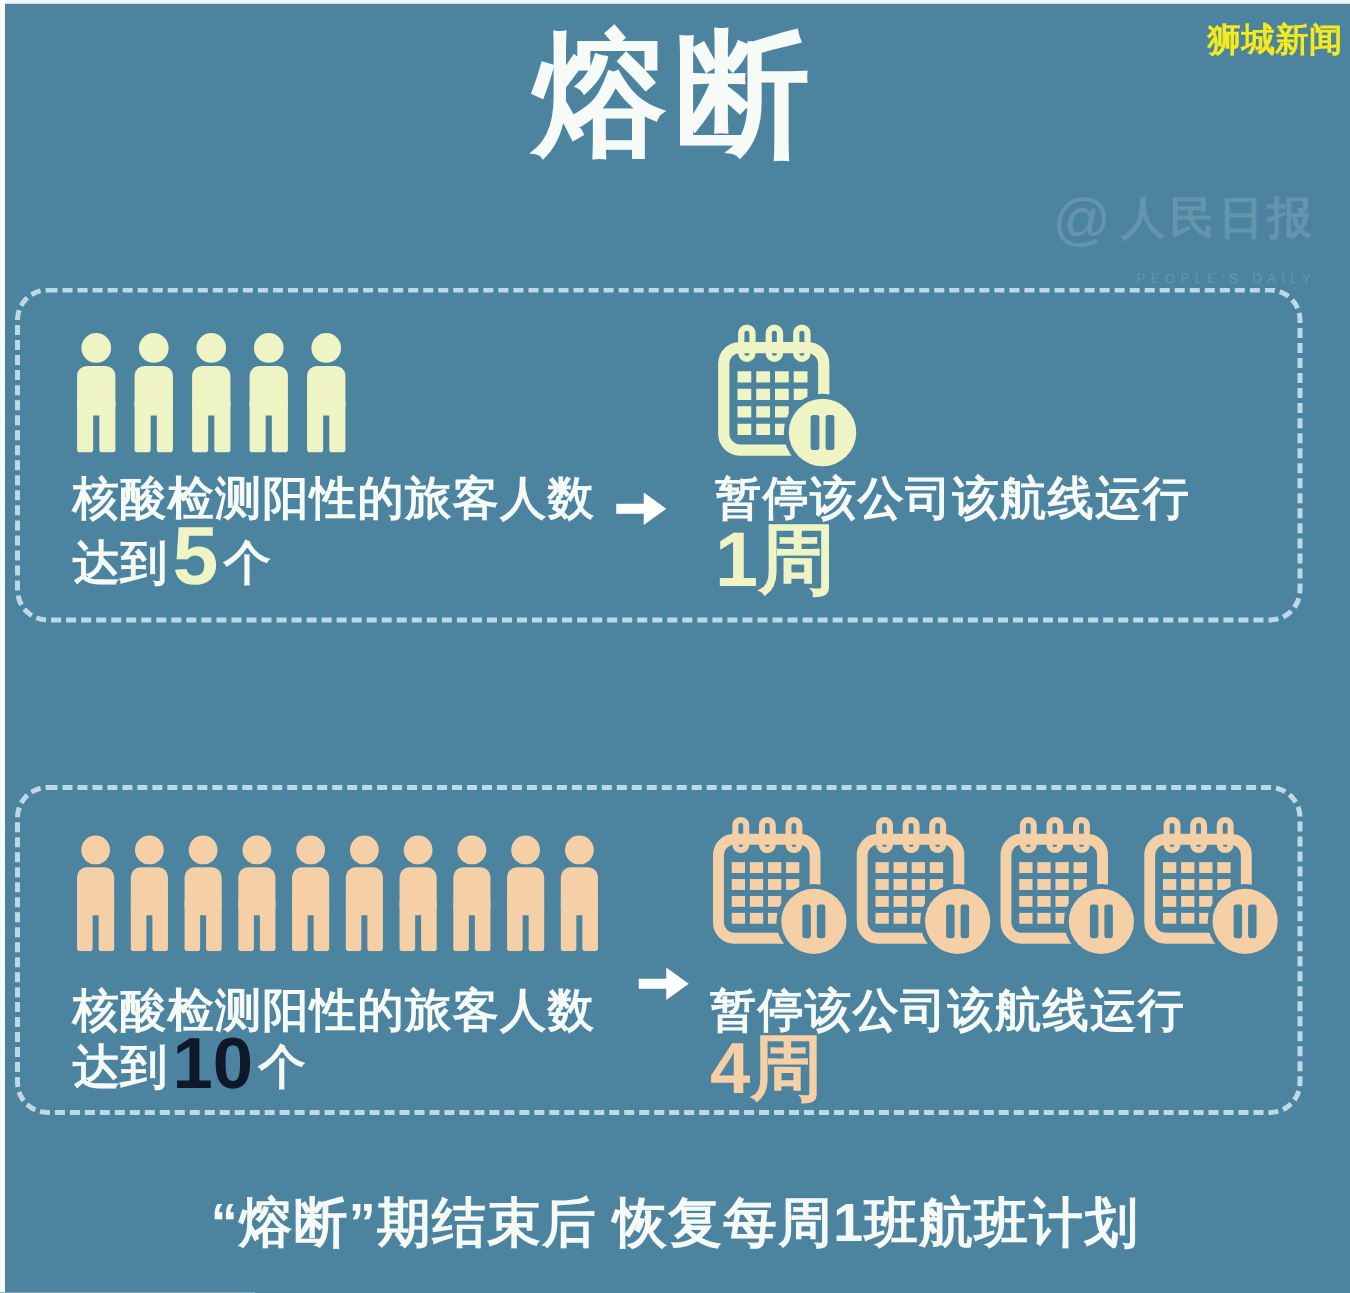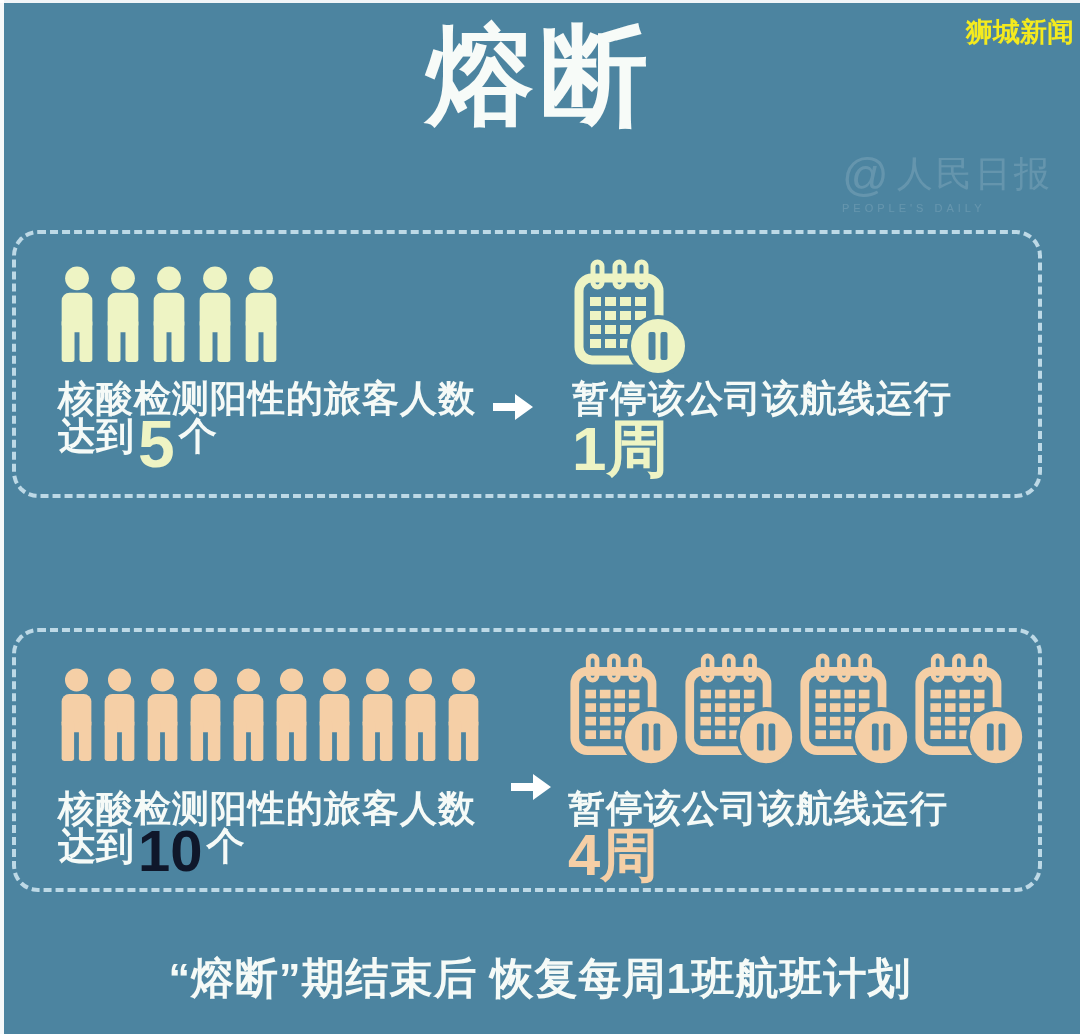--- a/index.html
+++ b/index.html
@@ -8,39 +8,39 @@
   .edge-top{position:absolute;left:0;top:0;width:1080px;height:3px;background:rgba(255,255,255,.92);}
   .edge-left{position:absolute;left:0;top:0;width:4px;height:1034px;background:rgba(255,255,255,.95);}
 
   .title{position:absolute;left:0;top:14px;width:100%;margin:0;text-align:center;
          font-size:108px;font-weight:bold;letter-spacing:6px;color:#f7fbf8;line-height:1.15;}
   .brand{position:absolute;top:14px;right:6px;font-size:27px;font-weight:bold;color:#f4ea1e;}
 
   .watermark{position:absolute;left:842px;top:150px;color:#ffffff;opacity:.14;}
   .wm-row{display:flex;align-items:center;gap:8px;}
   .wm-at{font-size:46px;line-height:1;}
-  .wm-name{font-size:36px;font-weight:normal;letter-spacing:3px;}
-  .wm-sub{font-size:11px;letter-spacing:4px;margin-top:3px;text-align:left;}
+  .wm-name{font-size:36px;font-weight:bold;letter-spacing:3px;}
+  .wm-sub{font-size:11px;letter-spacing:4px;margin-top:18px;text-align:right;}
 
   .rule-box{position:absolute;left:12px;width:1030px;box-sizing:border-box;
             border:4px dashed rgba(210,232,242,.85);border-radius:26px;}
   #rule-0{top:230px;height:268px;}
   #rule-1{top:628px;height:264px;}
 
   .people-row{position:absolute;left:42px;top:32px;display:flex;gap:8px;}
   #rule-1 .people-row{gap:6px;top:36px;}
   .person-icon{width:38px;height:96px;}
   #rule-1 .person-icon{width:37px;height:93px;}
 
   .cond-line,.result-line{position:absolute;font-size:37px;font-weight:bold;color:#f5faf7;
                           letter-spacing:1px;white-space:nowrap;}
   .cond-line{left:42px;top:140px;}
   #rule-1 .cond-line{top:152px;}
 
-  .reach-line{position:absolute;left:42px;top:180px;display:flex;}
+  .reach-line{position:absolute;left:42px;top:180px;display:flex;align-items:flex-end;}
   #rule-1 .reach-line{top:192px;}
   .reach-prefix,.reach-suffix{font-size:38px;font-weight:bold;color:#f5faf7;line-height:1.2;}
   .reach-number{font-size:66px;font-weight:bold;line-height:.92;padding:0 4px;}
   #rule-1 .reach-number{font-size:58px;}
 
   .arrow{position:absolute;left:476px;top:158px;width:42px;height:30px;}
   #rule-1 .arrow{left:494px;top:140px;}
 
   .calendar-row{position:absolute;left:556px;top:24px;display:flex;gap:1px;}
   #rule-1 .calendar-row{left:552px;top:20px;}

